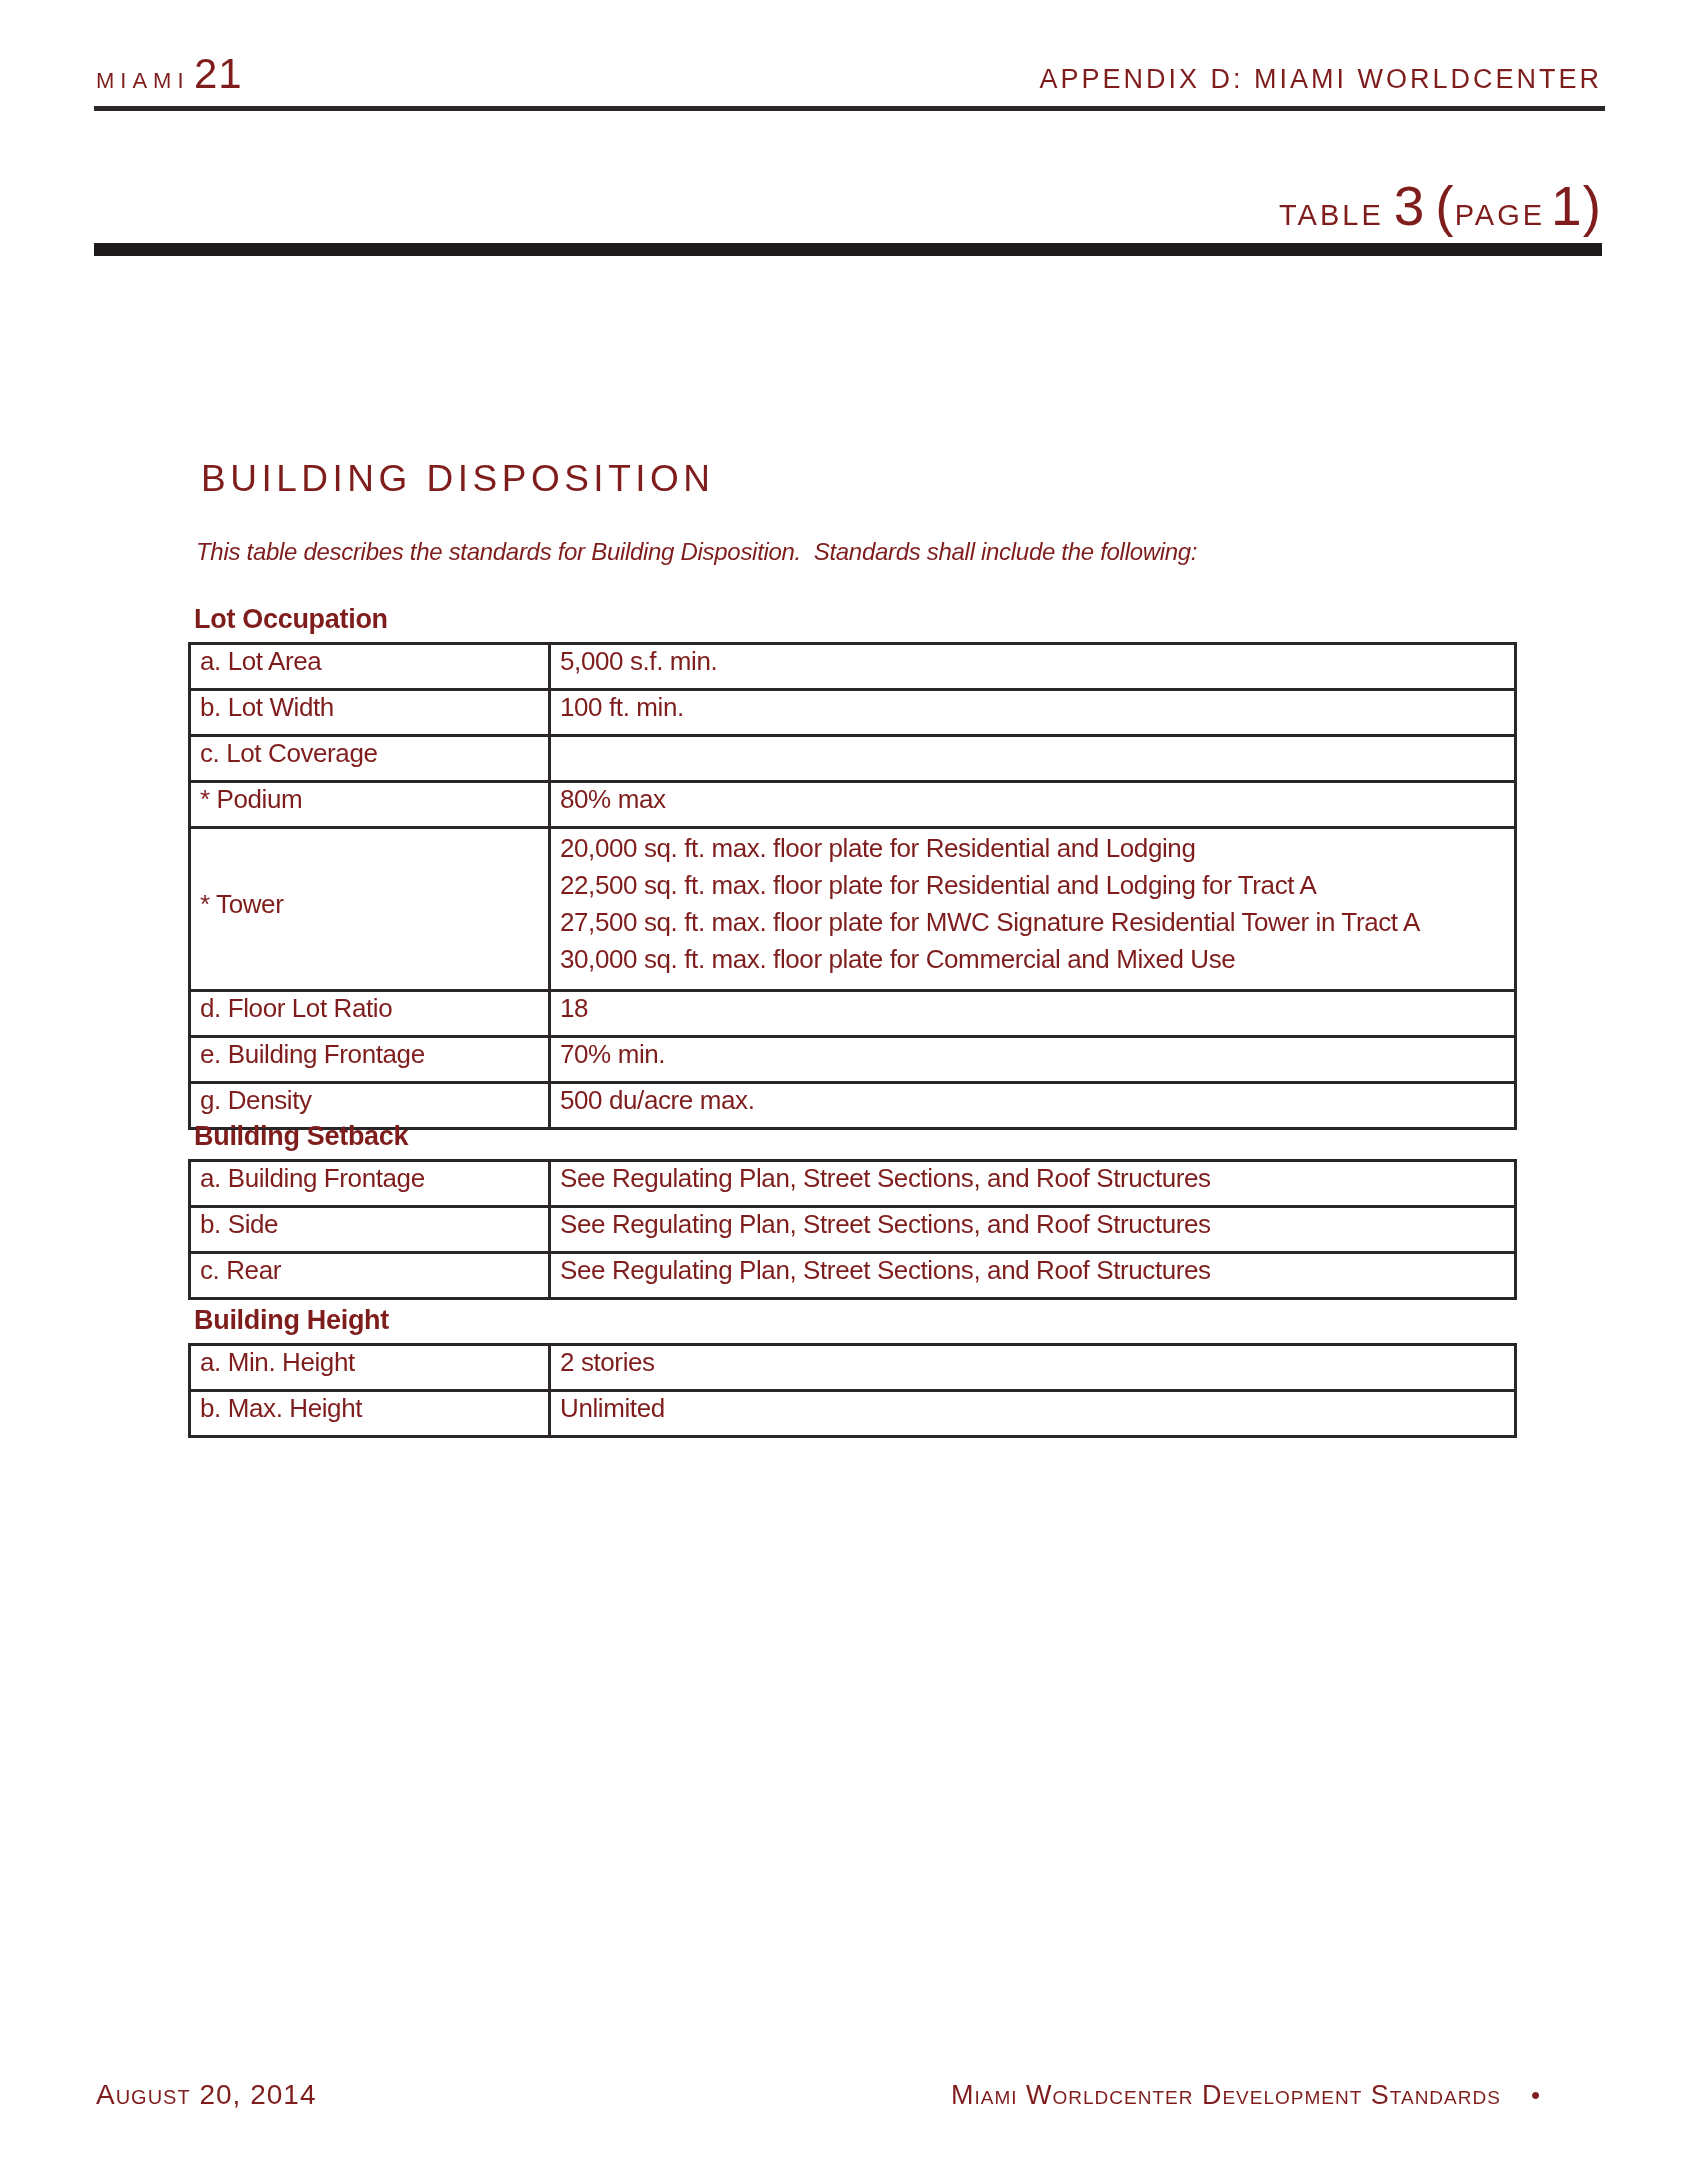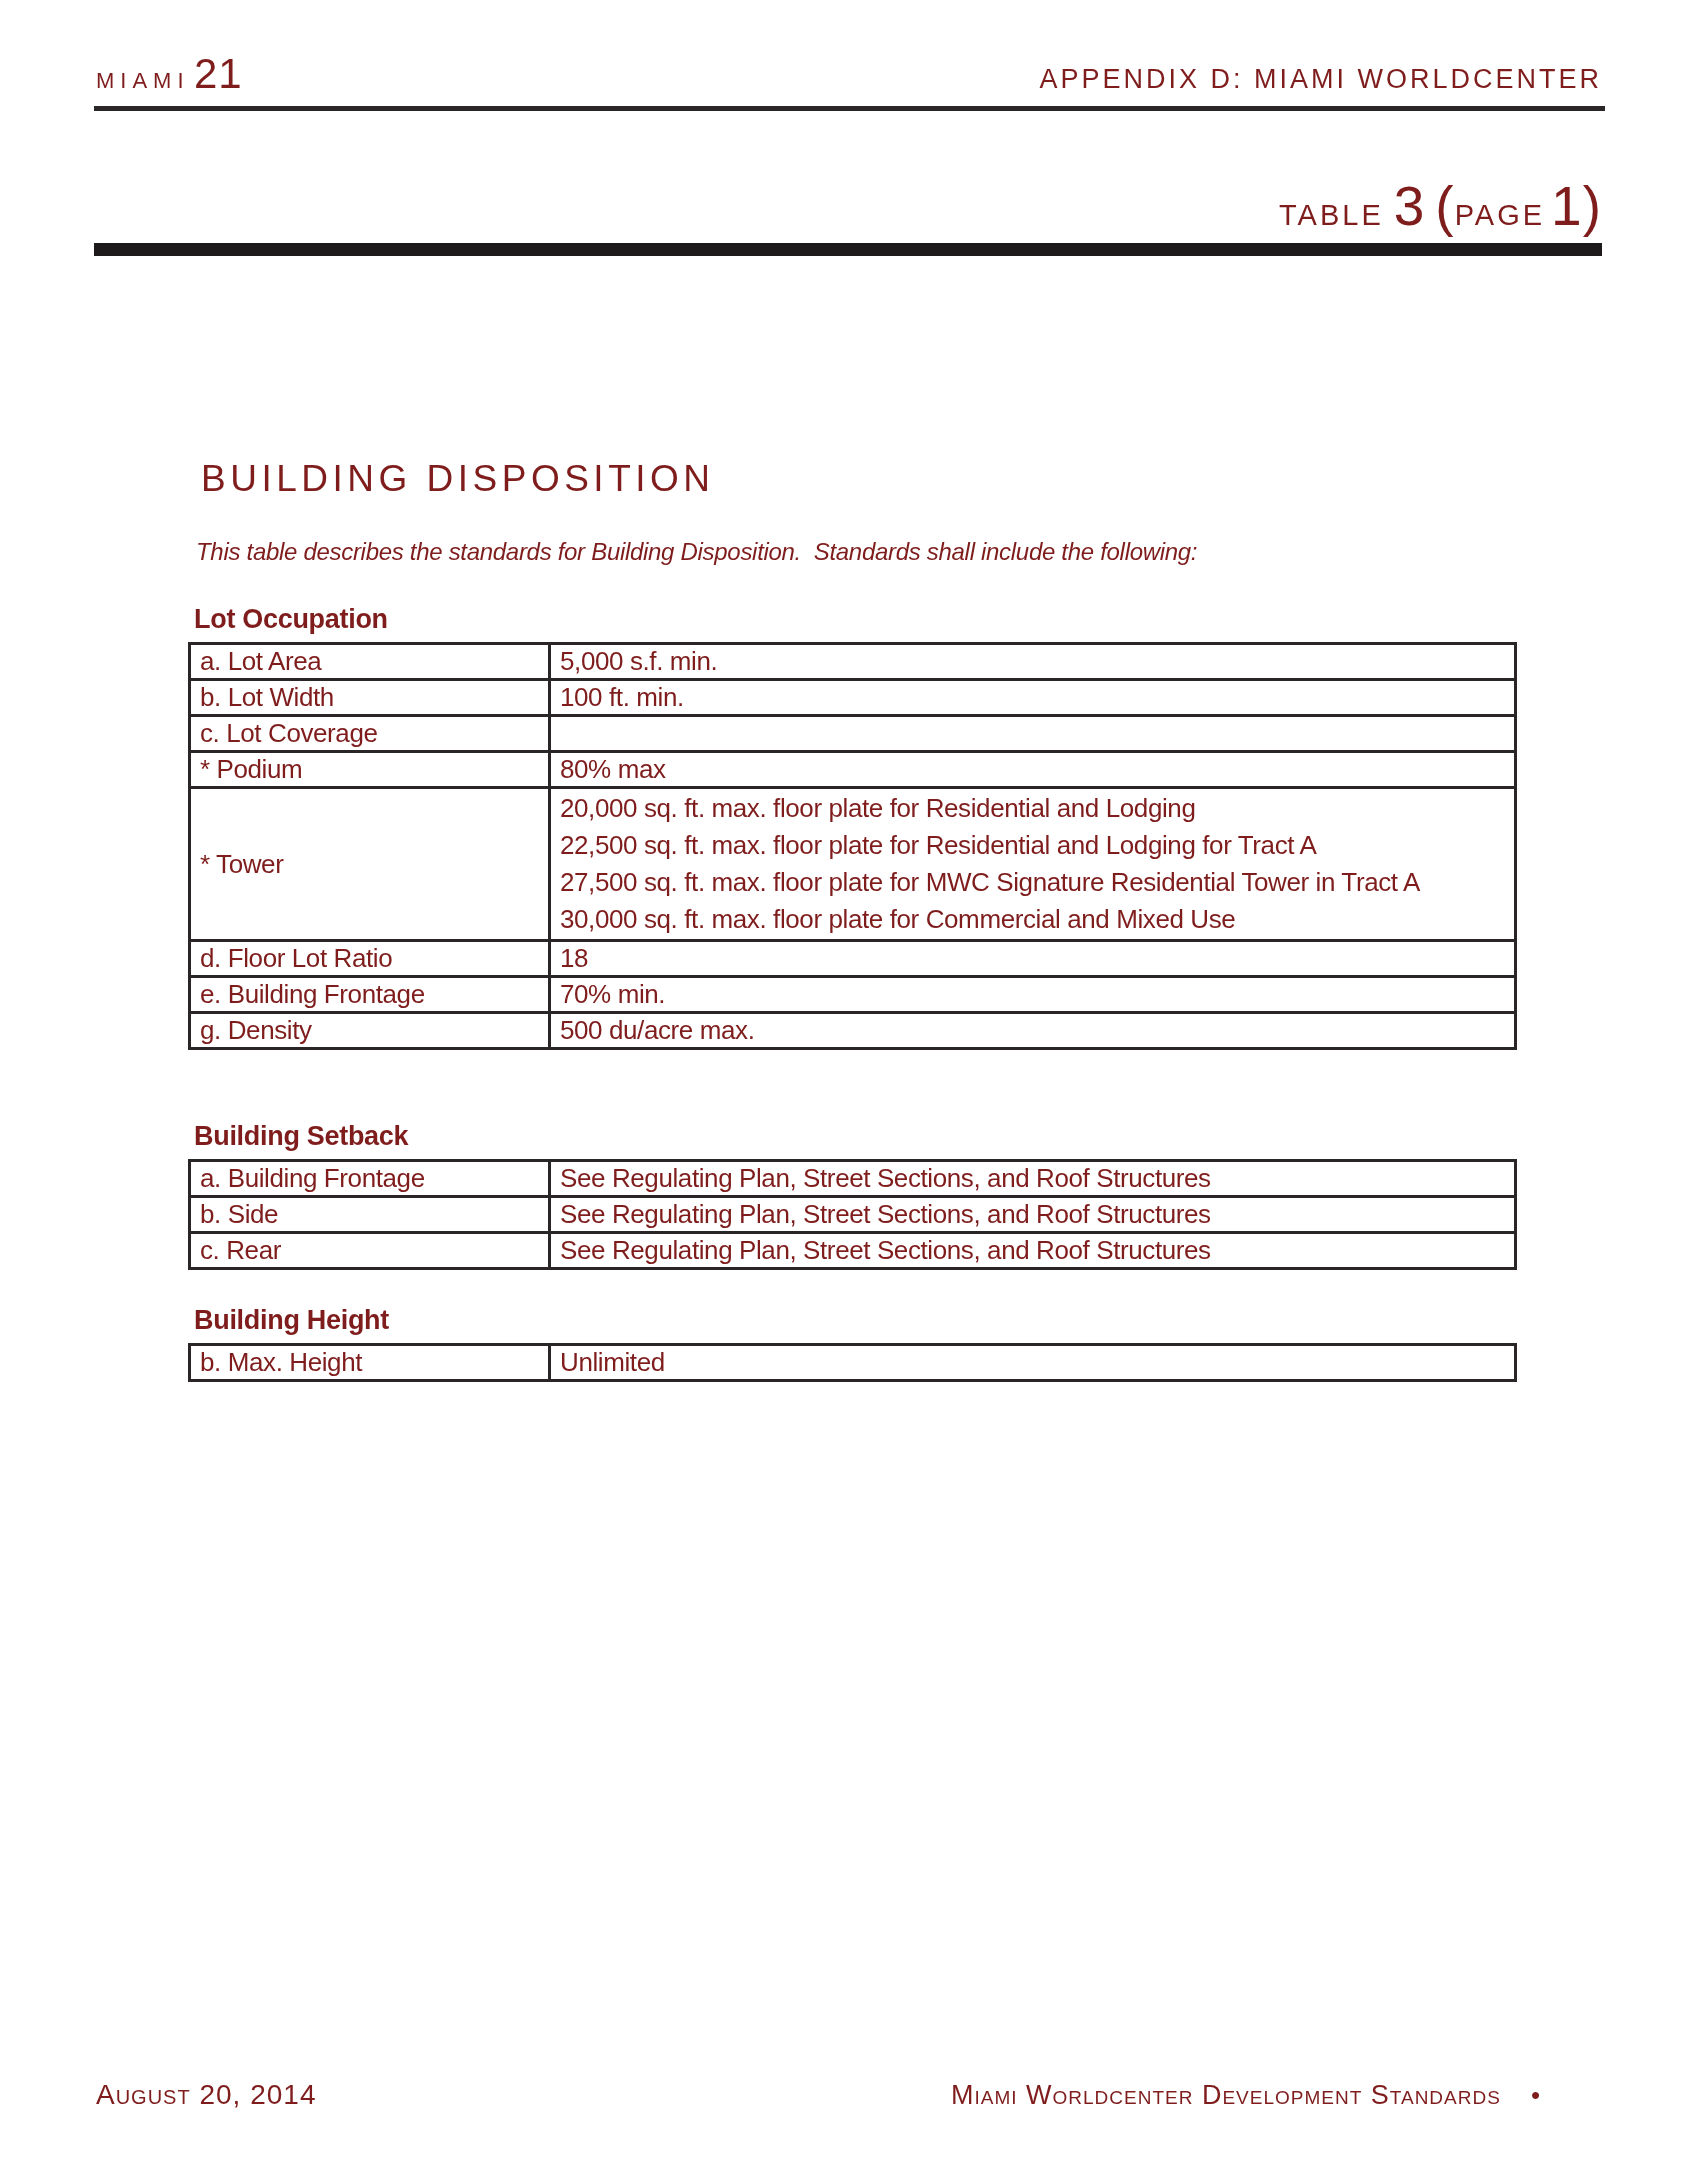--- a/index.html
+++ b/index.html
@@ -48,21 +48,21 @@
 
   
   .section { position:absolute; left:188px; width:1329px; }
   .section-label {
     font-weight:bold; font-size:27px; letter-spacing:-0.3px;
     margin:0 0 7px 6px; white-space:nowrap;
   }
   table.std { border-collapse:collapse; width:1329px; table-layout:fixed; }
   table.std td {
     border:3px solid #2a2627; font-size:26px; letter-spacing:-0.4px;
-    padding:1px 4px 1px 9px; height:31px; vertical-align:middle;
+    padding:1px 4px 11px 9px; height:31px; vertical-align:middle;
     white-space:nowrap; overflow:hidden;
   }
   td.multiline { vertical-align:top; padding-top:0; padding-bottom:0; }
   td.multiline .cell-line { line-height:37px; height:37px; white-space:nowrap; }
   td.label-top { vertical-align:top; padding-top:5px; }
 
   
   .page-footer {
     position:absolute; left:96px; top:2079px; width:1445px;
     display:flex; justify-content:space-between; align-items:baseline;
@@ -167,20 +167,24 @@
   </div>
 
   <div class="section" style="top:1305px;">
     <div class="section-label">Building Height</div>
     <table class="std">
       <colgroup>
           <col style="width:360px;">
           <col>
         </colgroup>
       <tbody>
+          <tr>
+        <td>a. Min. Height</td>
+        <td>2 stories</td>
+      </tr>
       <tr>
         <td>b. Max. Height</td>
         <td>Unlimited</td>
       </tr>
     </tbody>
       </table>
   </div>
 
   <div class="page-footer">
     <div class="footer-left">August 20, 2014</div>

